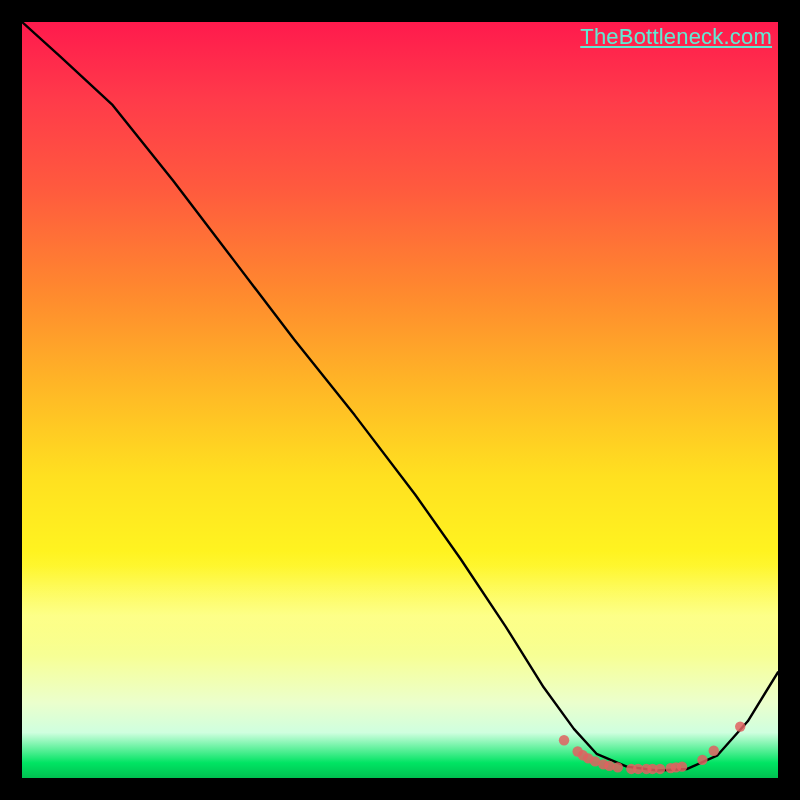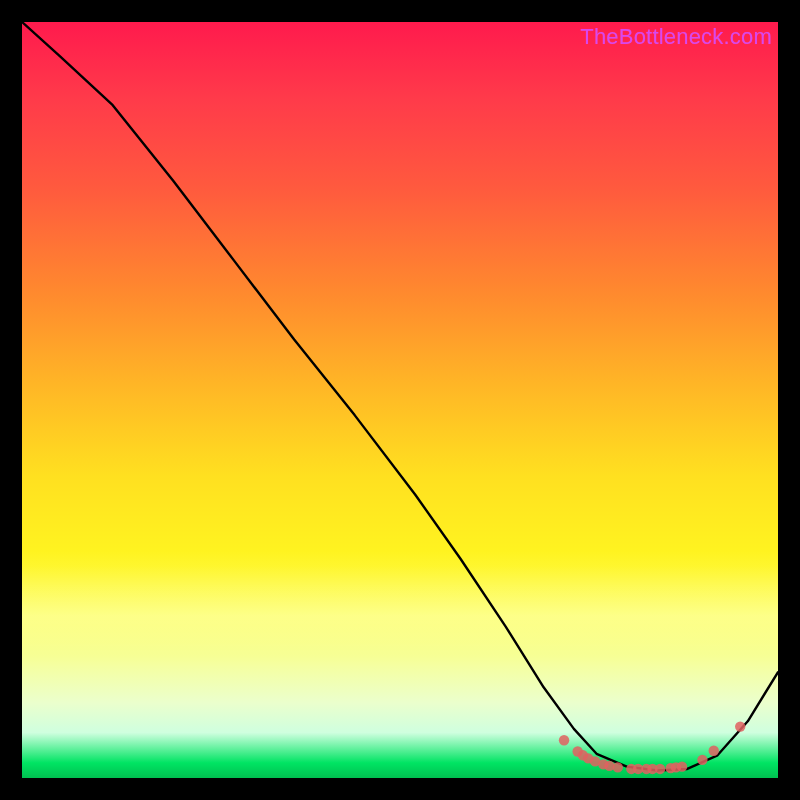--- a/index.html
+++ b/index.html
@@ -69,23 +69,24 @@
   svg.curve {
     position: absolute;
     inset: 0;
   }
   .watermark {
     position: absolute;
     top: 2px;
     right: 6px;
     font-size: 22px;
     font-weight: 400;
-    color: #d946ef;
+    color: #5eead4;
     letter-spacing: 0.2px;
     text-shadow: 0 0 1px rgba(255,255,255,0.15);
+    text-decoration: underline;
   }
 </style>
 </head>
 <body>
 
 <div class="stage">
   <div class="plot-area">
     <div class="gradient-bg">
       <div class="gradient-main"></div>
       <div class="band"></div>

